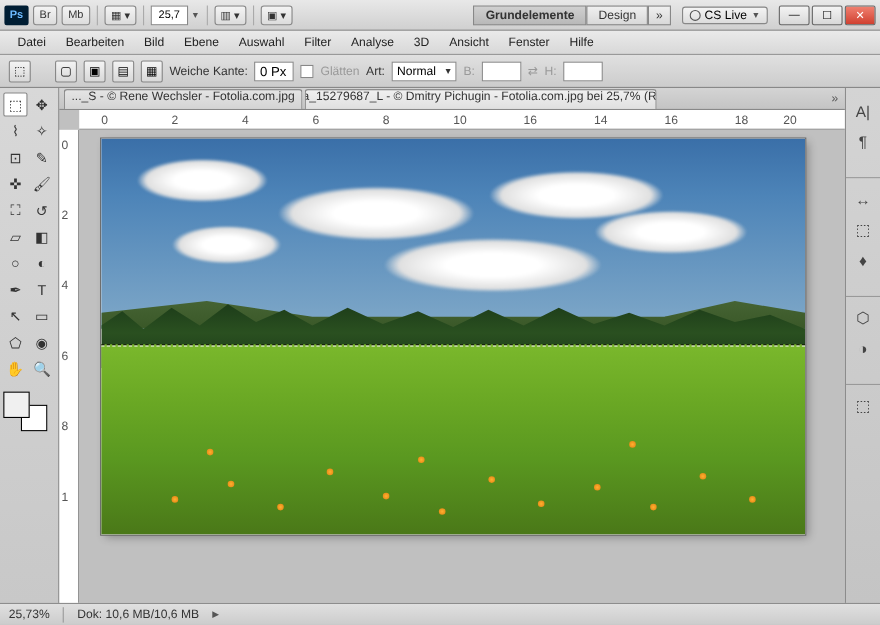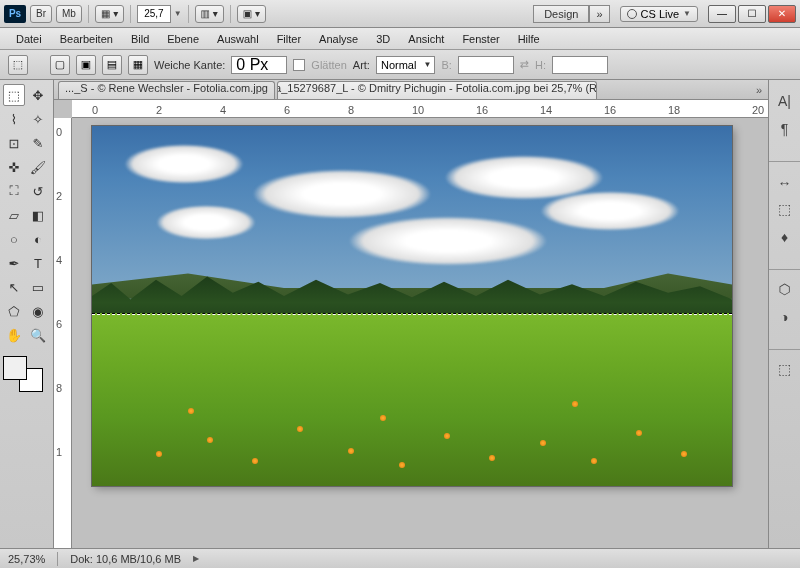--- a/index.html
+++ b/index.html
@@ -17,21 +17,21 @@
 .cslive { display:flex; align-items:center; gap:4px; margin:0 6px; border:1px solid #888; border-radius:3px; padding:1px 6px; background:linear-gradient(#f4f4f4,#dcdcdc); }
 .cslive .dot { width:10px; height:10px; border:1px solid #555; border-radius:50%; }
 .win-btns { display:flex; gap:2px; }
 .win-btn { width:28px; height:18px; border:1px solid #666; border-radius:2px; display:flex; align-items:center; justify-content:center; background:linear-gradient(#f4f4f4,#d8d8d8); font-size:10px; }
 .win-btn.close { background:linear-gradient(#f08070,#d04030); color:#fff; }
 .menubar { height:22px; background:linear-gradient(#eaeaea,#d8d8d8); border-bottom:1px solid #999; display:flex; align-items:center; padding:0 8px; gap:2px; }
 .menu-item { padding:2px 8px; color:#222; }
 .optionsbar { height:30px; background:linear-gradient(#e0e0e0,#cccccc); border-bottom:1px solid #888; display:flex; align-items:center; padding:0 8px; gap:6px; }
 .opt-btn { width:20px; height:20px; border:1px solid #888; background:linear-gradient(#f4f4f4,#d8d8d8); border-radius:2px; display:flex; align-items:center; justify-content:center; }
 .opt-label { color:#333; font-size:11px; }
-.opt-input { background:#fff; border:1px solid #888; padding:1px 4px; width:56px; height:18px; font-size:16px; }
+.opt-input { background:#fff; border:1px solid #888; padding:1px 4px; width:36px; height:18px; font-size:12px; }
 .opt-check { width:12px; height:12px; border:1px solid #888; background:#fff; }
 .opt-disabled { color:#999; }
 .opt-select { background:#fff; border:1px solid #888; height:18px; padding:0 18px 0 4px; font-size:10px; display:flex; align-items:center; position:relative; }
 .opt-select:after { content:"▼"; position:absolute; right:3px; font-size:8px; color:#333; }
 .opt-btn-wide { border:1px solid #888; background:linear-gradient(#f4f4f4,#d8d8d8); border-radius:3px; padding:2px 10px; height:20px; display:flex; align-items:center; margin-left:auto; }
 .main { display:flex; height:calc(568px - 28px - 22px - 30px - 20px); }
 .toolbox { width:54px; background:linear-gradient(#d8d8d8,#c8c8c8); border-right:1px solid #888; display:flex; flex-direction:column; padding:4px 3px; gap:2px; }
 .toolrow { display:flex; gap:2px; }
 .tool { width:22px; height:22px; border:1px solid transparent; border-radius:2px; display:flex; align-items:center; justify-content:center; font-size:13px; color:#333; }
 .tool.sel { background:#fff; border:1px solid #888; }
@@ -78,20 +78,21 @@
   <div class="tb-sep"></div>
   <div class="zoom-box">
     <div class="zoom-val">25,7</div>
     <span class="tri">▼</span>
   </div>
   <div class="tb-sep"></div>
   <div class="tb-btn">▥ ▾</div>
   <div class="tb-sep"></div>
   <div class="tb-btn">▣ ▾</div>
   <div class="segbtn">
+    <div class="seg active">Grundelemente</div>
     <div class="seg">Design</div>
     <div class="seg chev">»</div>
   </div>
   <div class="cslive">
     <div class="dot"></div>
     <span>CS Live</span>
     <span class="tri">▼</span>
   </div>
   <div class="win-btns">
     <div class="win-btn">—</div>
@@ -203,21 +204,21 @@
       <span style="left:20px">0</span>
       <span style="left:84px">2</span>
       <span style="left:148px">4</span>
       <span style="left:212px">6</span>
       <span style="left:276px">8</span>
       <span style="left:340px">10</span>
       <span style="left:404px">16</span>
       <span style="left:468px">14</span>
       <span style="left:532px">16</span>
       <span style="left:596px">18</span>
-      <span style="left:680px">20</span>
+      <span style="left:640px">20</span>
     </div>
     <div class="ruler-v">
       <span style="top:8px">0</span>
       <span style="top:72px">2</span>
       <span style="top:136px">4</span>
       <span style="top:200px">6</span>
       <span style="top:264px">8</span>
       <span style="top:328px">1</span>
     </div>
     <div class="canvas-wrap">

